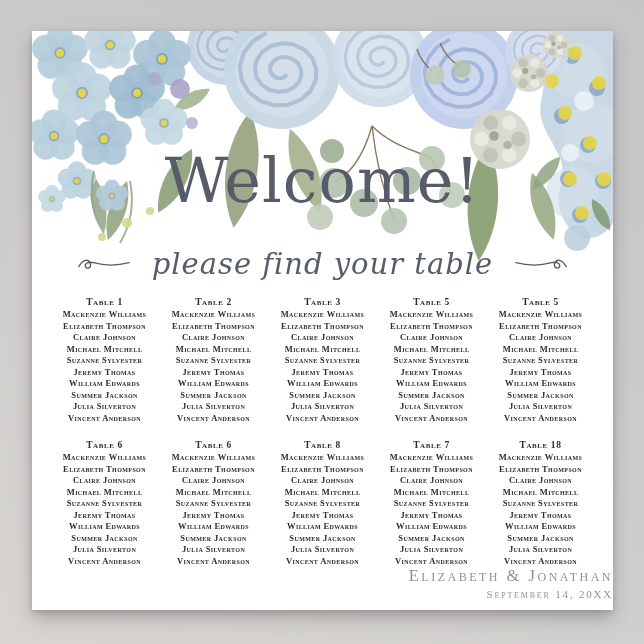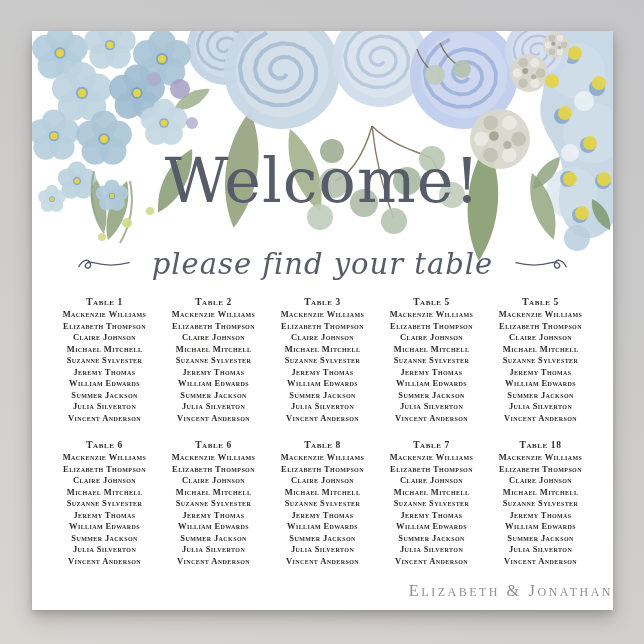--- a/index.html
+++ b/index.html
@@ -417,15 +417,16 @@
         <div class="guest-name">Jeremy Thomas</div>
         <div class="guest-name">William Edwards</div>
         <div class="guest-name">Summer Jackson</div>
         <div class="guest-name">Julia Silverton</div>
         <div class="guest-name">Vincent Anderson</div>
       </div>
     </div>
 
   <div class="poster-footer">
     <div class="couple-names">Elizabeth &amp; Jonathan</div>
+    <div class="event-date">September 14, 20XX</div>
   </div>
 
 </div>
 
 </body></html>

